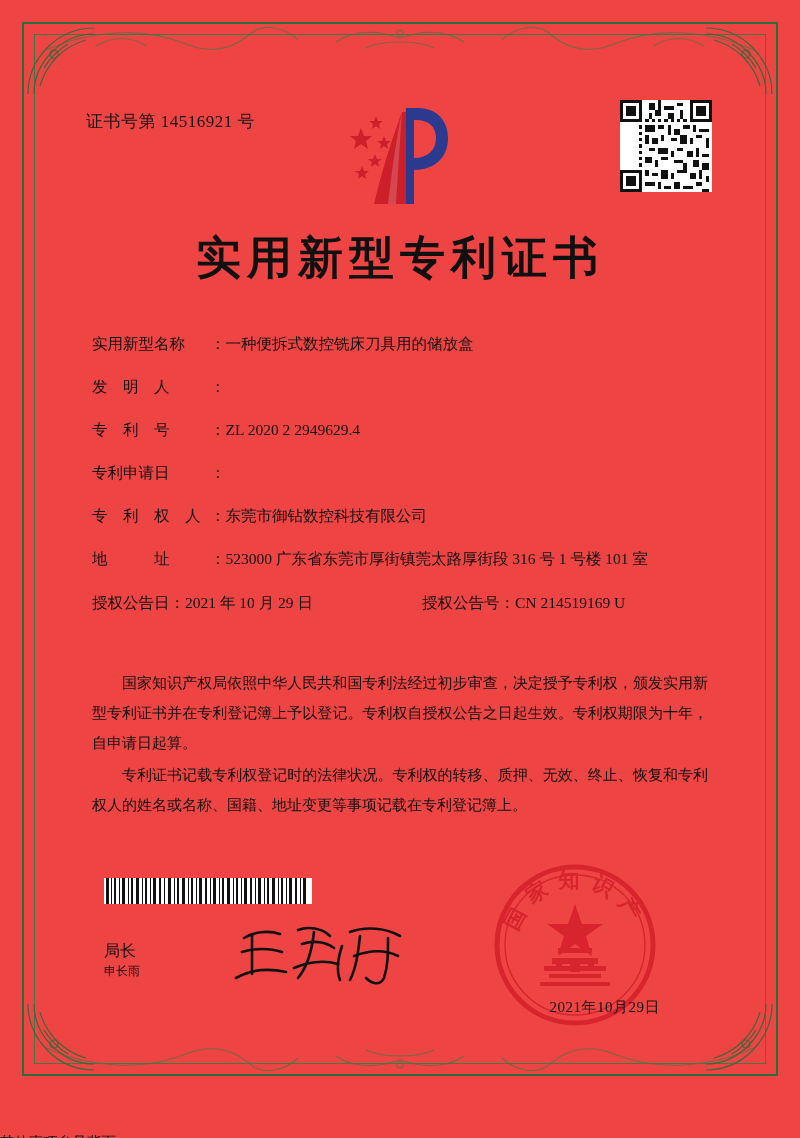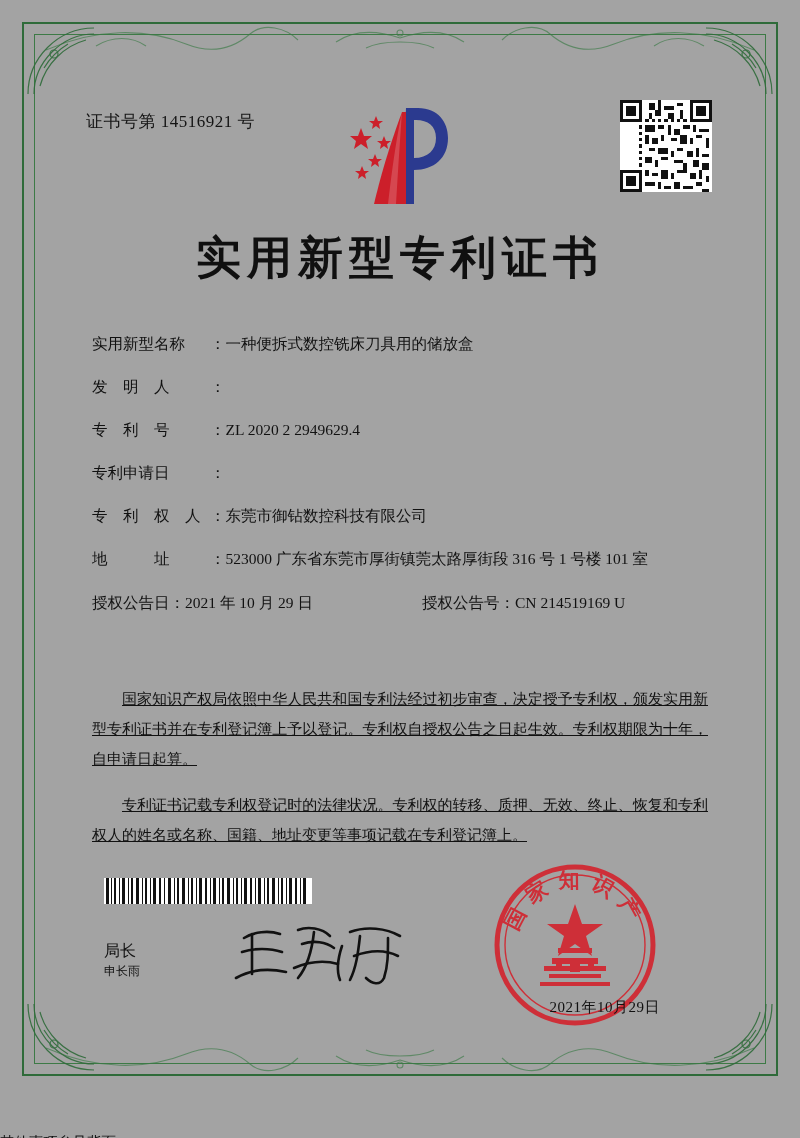--- a/index.html
+++ b/index.html
@@ -15,21 +15,21 @@
     position: relative;
     overflow: hidden;
   }
 
   
   .page {
     position: absolute;
     left: 0; top: 0;
     width: 800px;
     height: 1138px;
-    background: #a3a3a3;
+    background: #ef4444;
   }
 
   
   .border-outer {
     position: absolute;
     left: 22px; top: 22px;
     right: 22px; bottom: 62px;
     border: 2px solid #2f6b3a;
     box-sizing: border-box;
   }
@@ -149,23 +149,22 @@
     position: absolute;
     left: 92px;
     right: 92px;
     top: 668px;
     font-size: 15px;
     line-height: 2.0;
     text-align: justify;
     color: #111;
   }
   .paras p {
-    margin: 16px 0 2px 0;
+    margin: 0 0 2px 0;
     text-indent: 2em;
-    text-decoration: underline;
   }
 
   
   .barcode {
     position: absolute;
     left: 104px;
     top: 878px;
     width: 208px;
     height: 26px;
   }

